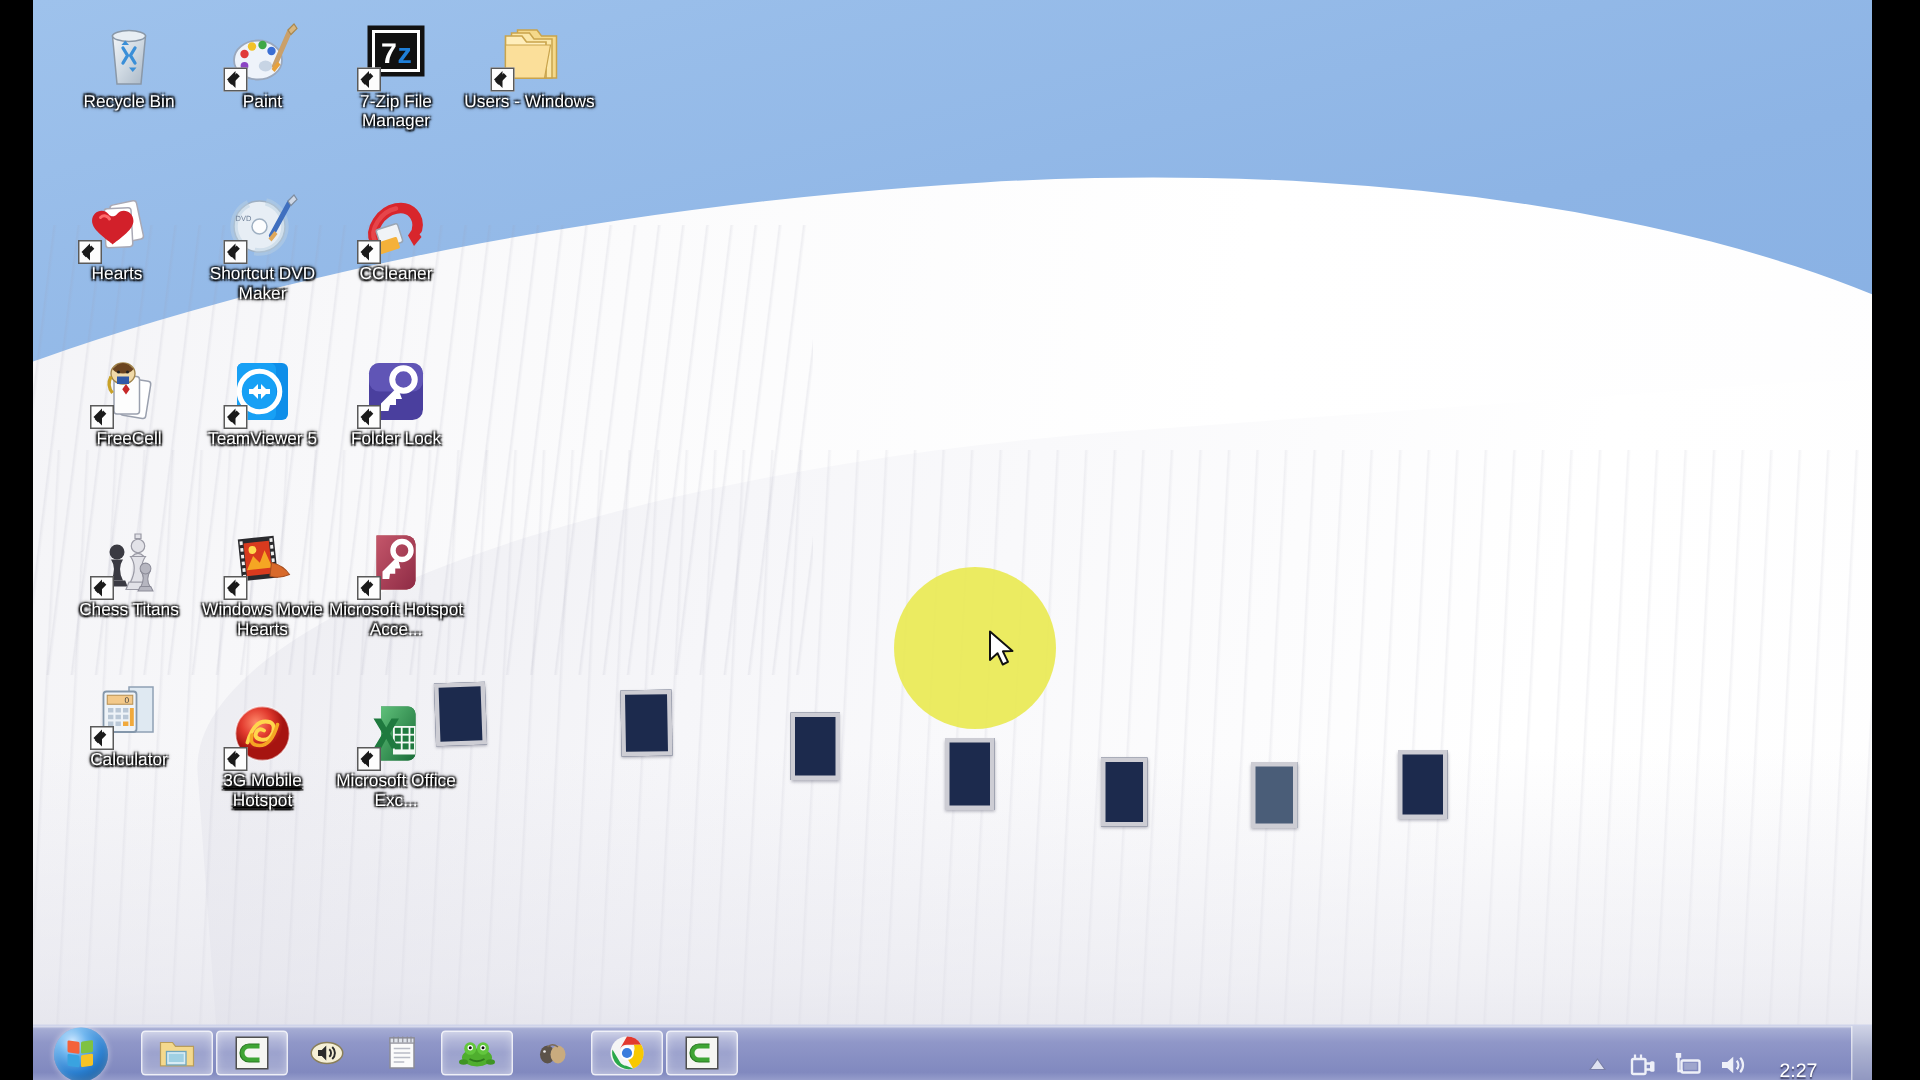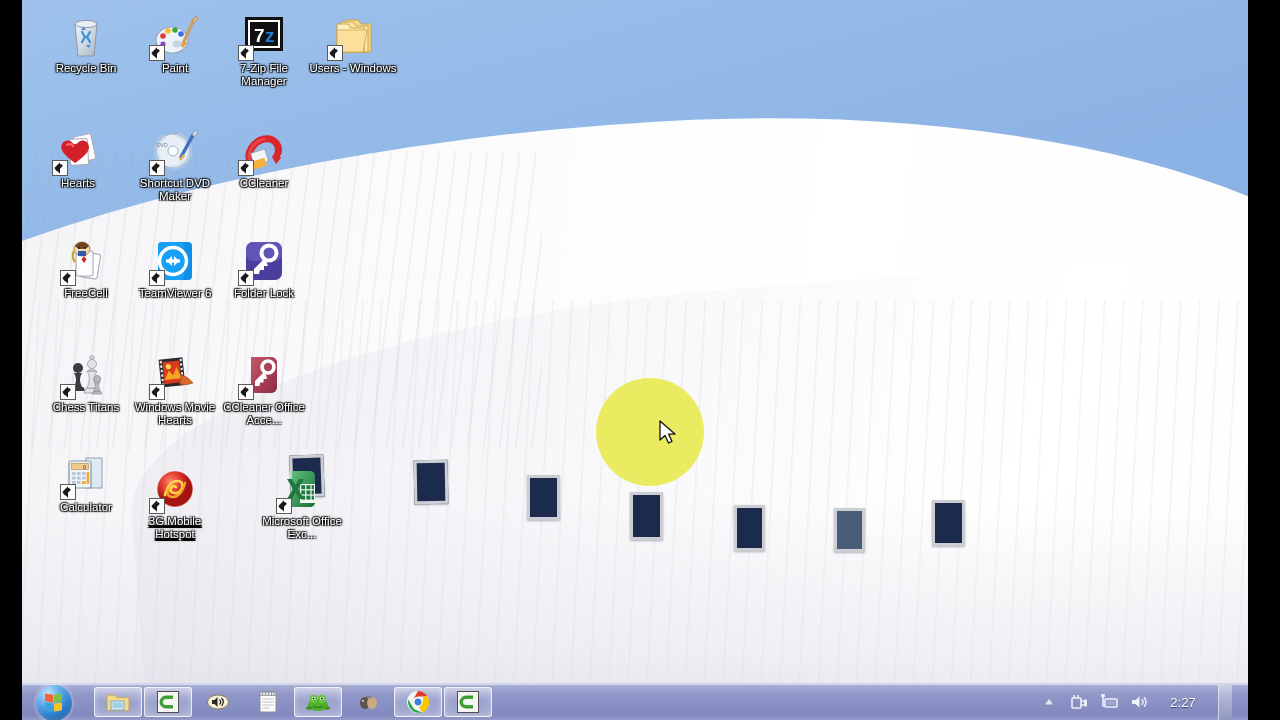--- a/index.html
+++ b/index.html
@@ -239,23 +239,23 @@
     background:linear-gradient(to bottom, rgba(255,255,255,.40) 0%, rgba(255,255,255,.16) 48%, rgba(255,255,255,.30) 100%);
     box-shadow:inset 0 0 6px rgba(255,255,255,.35);
   }
   .tb-btn.plain { border:1px solid transparent; background:transparent; }
   .tb-ico { width:26px; height:26px; position:relative; }
 
   
   #tray {
     margin-left:auto;
     display:flex;
-    align-items:center;
+    align-items:flex-end;
     height:37px;
-    padding-right:16px;
+    padding-right:0;
   }
   .tray-ico {
     width:22px; height:22px;
     margin:0 4px;
     position:relative;
     cursor:pointer;
   }
   #tray-clock {
     width:58px;
     text-align:center;
@@ -400,21 +400,21 @@
         </div>
         <div class="icon-cell" style="left: 97px; top: 231px;">
           <div class="icon-art"><svg viewBox="0 0 48 48" width="48" height="48">
       <rect x="7" y="5" width="34" height="38" rx="4" fill="#0e8ee9"></rect>
       <rect x="7" y="5" width="26" height="38" rx="4" fill="#17a0f5"></rect>
       <circle cx="22" cy="24" r="13.5" fill="none" stroke="#ffffff" stroke-width="3.4"></circle>
       <path d="M15 24 h14" stroke="#ffffff" stroke-width="3.2"></path>
       <path d="M16 24 l5 -5 v10z" fill="#ffffff"></path>
       <path d="M28 24 l-5 -5 v10z" fill="#ffffff"></path>
     </svg><span class="shortcut-arrow"></span></div>
-          <div class="icon-label">TeamViewer 6</div>
+          <div class="icon-label">TeamViewer 5</div>
         </div>
         <div class="icon-cell" style="left: 186px; top: 231px;">
           <div class="icon-art"><svg viewBox="0 0 48 48" width="48" height="48">
       <rect x="6" y="5" width="36" height="38" rx="7" fill="#4a3f9e"></rect>
       <rect x="6" y="5" width="36" height="19" rx="7" fill="#6a5fc0" opacity=".7"></rect>
       <circle cx="29" cy="16" r="7.5" fill="none" stroke="#ffffff" stroke-width="4"></circle>
       <path d="M25 21 L14 32 l0 5 l5 0 l1 -4 l4 0 l0 -4 l4 0 z" fill="#ffffff"></path>
     </svg><span class="shortcut-arrow"></span></div>
           <div class="icon-label">Folder Lock</div>
         </div>
@@ -472,21 +472,21 @@
       <path d="M11 6 h20 a6 6 0 0 1 6 6 v24 a6 6 0 0 1 -6 6 h-20z" fill="url(#ag)"></path>
       <defs>
                 <linearGradient id="ag" x1="0" y1="0" x2="1" y2="1">
         <stop offset="0" stop-color="#c4566a"></stop>
                   <stop offset="1" stop-color="#8e2b45"></stop>
                 </linearGradient>
               </defs>
       <circle cx="28" cy="16" r="6" fill="none" stroke="#ffffff" stroke-width="3.6"></circle>
       <path d="M25 20 L15 30 l0 5 l4.5 0 l.5 -3.5 l3.5 0 l0 -3.5 l3.5 0z" fill="#ffffff"></path>
     </svg><span class="shortcut-arrow"></span></div>
-          <div class="icon-label">CCleaner Office Acce...</div>
+          <div class="icon-label">Microsoft Hotspot Acce...</div>
         </div>
         <div class="icon-cell" style="left: 8px; top: 445px;">
           <div class="icon-art"><svg viewBox="0 0 48 48" width="48" height="48">
       <rect x="24" y="7" width="16" height="30" fill="#dfe9f2" stroke="#8fa0b4" stroke-width="1"></rect>
       <rect x="7" y="10" width="22" height="27" rx="2" fill="#eef3f8" stroke="#8497ab" stroke-width="1.2"></rect>
       <rect x="9.5" y="12.5" width="17" height="6" fill="#f3c98a" stroke="#b99254" stroke-width=".7"></rect>
       <text x="21" y="17.8" font-family="Liberation Sans, sans-serif" font-size="5.5" fill="#3a3a3a">0</text>
       <g fill="#b9c7d6">
         <rect x="10" y="21" width="3.6" height="3"></rect>
                 <rect x="15" y="21" width="3.6" height="3"></rect>
@@ -511,21 +511,21 @@
                   <stop offset="100%" stop-color="#a61410"></stop>
       </radialGradient>
               </defs>
       <circle cx="24" cy="24" r="18" fill="url(#hg)"></circle>
       <path d="M14 30 q4 -14 12 -14 q7 0 5 7 q-2 6 -8 5 q-5 -1 -3 -5 q2 -3 5 -1" fill="none" stroke="#ffd64d" stroke-width="2.6" stroke-linecap="round"></path>
       <path d="M34 18 q-4 14 -12 14 q-7 0 -5 -7" fill="none" stroke="#f5a623" stroke-width="2.4" stroke-linecap="round"></path>
       <circle cx="24" cy="24" r="18" fill="none" stroke="#ffffff" stroke-width="1.2" opacity=".5"></circle>
     </svg><span class="shortcut-arrow"></span></div>
           <div class="icon-label">3G Mobile Hotspot</div>
         </div>
-        <div class="icon-cell" style="left: 186px; top: 459px; margin-left: 38px;">
+        <div class="icon-cell" style="left: 186px; top: 459px;">
           <div class="icon-art"><svg viewBox="0 0 48 48" width="48" height="48">
       <path d="M14 6 h18 a5 5 0 0 1 5 5 v26 a5 5 0 0 1 -5 5 h-18z" fill="#1f7a3f"></path>
       <path d="M14 6 h18 a5 5 0 0 1 5 5 v26 a5 5 0 0 1 -5 5 h-18z" fill="url(#xg)"></path>
       <defs>
                 <linearGradient id="xg" x1="0" y1="0" x2="1" y2="1">
         <stop offset="0" stop-color="#5fc07a"></stop>
                   <stop offset="1" stop-color="#186c36"></stop>
                 </linearGradient>
               </defs>
       <rect x="22" y="19" width="15" height="19" fill="#ffffff" opacity=".95"></rect>

